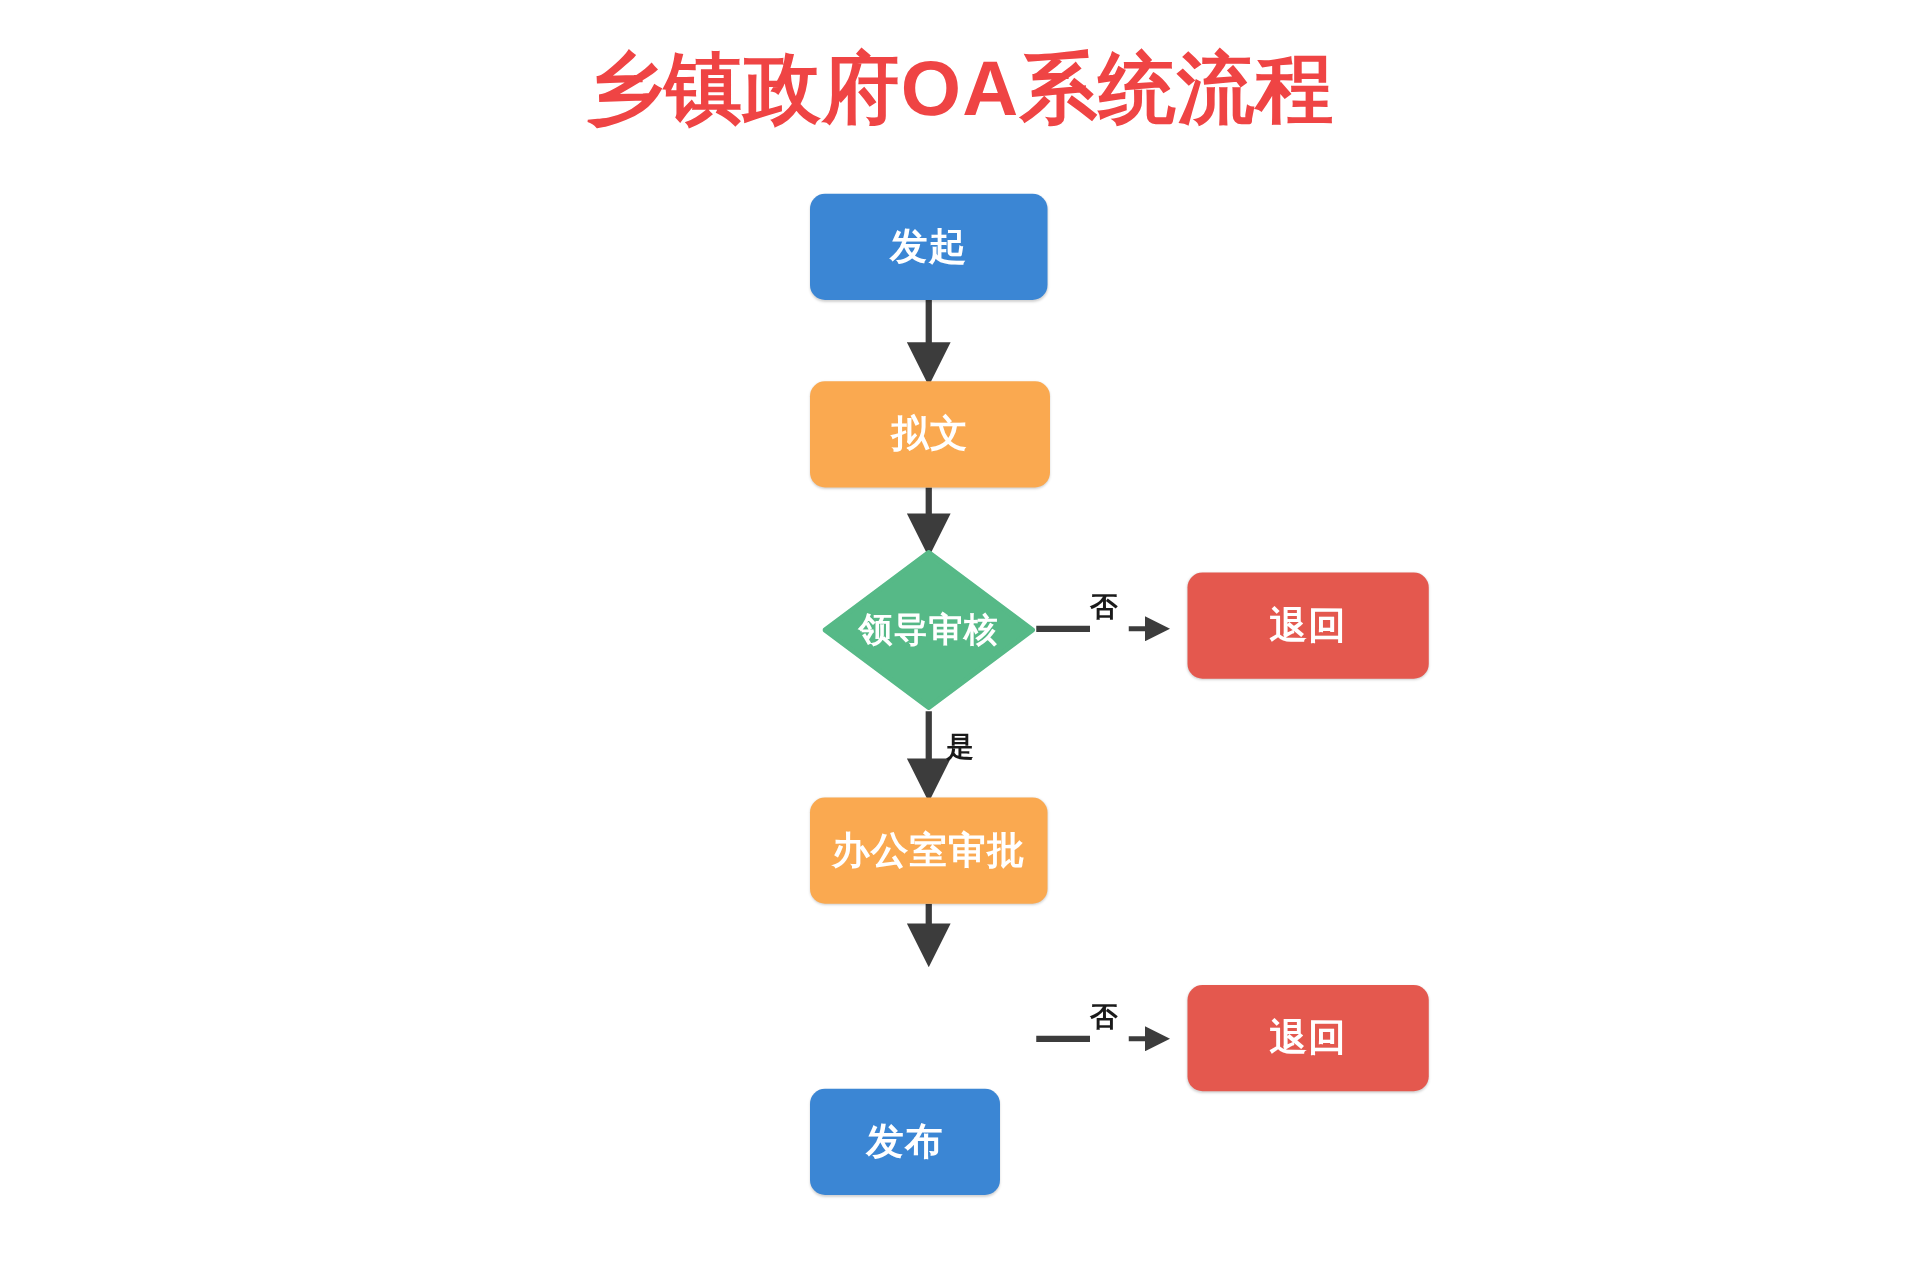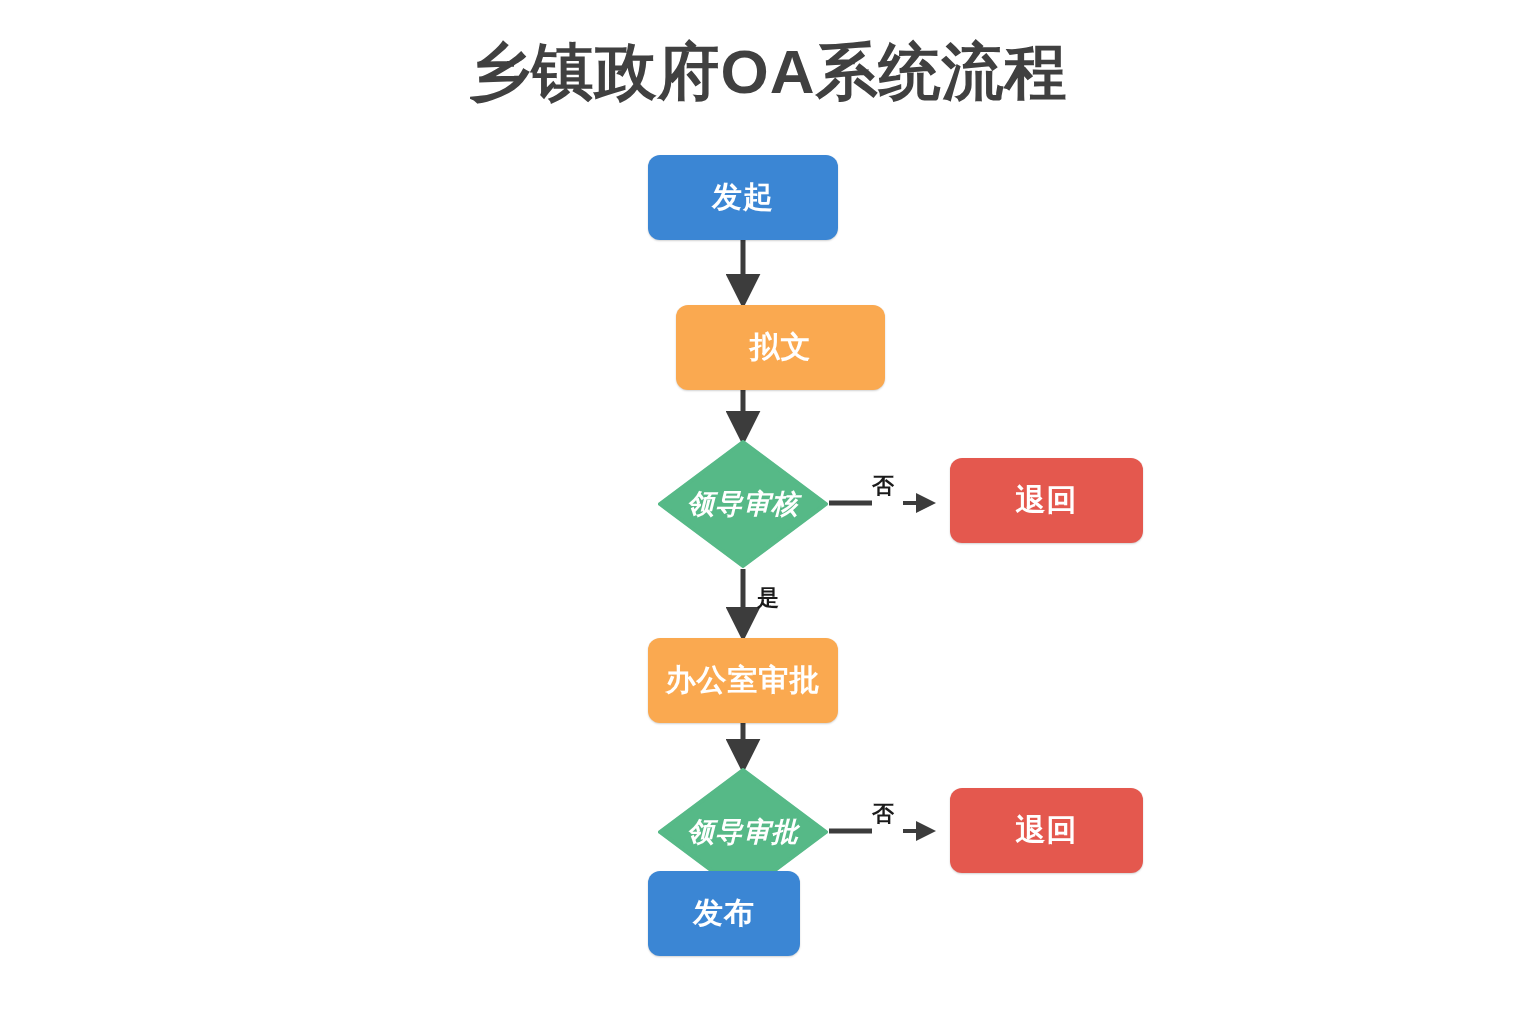--- a/index.html
+++ b/index.html
@@ -22,21 +22,21 @@
     height: 1024px;
   }
   .title {
     position: absolute;
     left: 0;
     top: 36px;
     width: 1536px;
     text-align: center;
     font-size: 62px;
     font-weight: bold;
-    color: #404040;
+    color: #ef4444;
     letter-spacing: 1px;
     line-height: 1.15;
     white-space: nowrap;
   }
   .node {
     position: absolute;
     display: flex;
     align-items: center;
     justify-content: center;
     box-sizing: border-box;
@@ -52,21 +52,20 @@
     box-shadow: 0 1px 2px rgba(0,0,0,0.18);
     justify-content: center;
   }
   .node.blue   { background: #3b86d4; }
   .node.orange { background: #faa950; }
   .node.red    { background: #e4584e; margin-left: 15px; }
 
   .diamond-wrap {
     position: absolute;
     z-index: 3;
-    font-style: italic;
   }
   .diamond-shape {
     position: absolute;
     left: 0; top: 0;
     width: 100%; height: 100%;
   }
   .diamond-label {
     position: absolute;
     left: 0; top: 0;
     width: 100%; height: 100%;
@@ -129,45 +128,39 @@
     <line x1="829" y1="831" x2="872" y2="831" stroke="#3c3c3c" stroke-width="5"></line>
     <line x1="903" y1="831" x2="931" y2="831" stroke="#3c3c3c" stroke-width="4" marker-end="url(#arrowSmall)"></line>
 
     <line x1="743" y1="896" x2="743" y2="912" stroke="#3c3c3c" stroke-width="5" marker-end="url(#arrowBig)"></line>
   </svg>
 
   <div class="node rect blue" style="left:648px; top:155px; width:190px; height:85px;">
     <span>发起</span>
   </div>
 
-  <div class="node rect orange" style="left:676px; top:305px; width:209px; height:85px;font-family:Liberation Serif, serif;">
+  <div class="node rect orange" style="left:648px; top:305px; width:192px; height:85px;font-family:Liberation Serif, serif;">
     <span>拟文</span>
   </div>
 
   <div class="diamond-wrap" style="left:658px; top:440px; width:170px; height:128px;">
     <svg class="diamond-shape" viewBox="0 0 170 128" preserveAspectRatio="none">
       <polygon points="85,2 168,64 85,126 2,64" fill="#56b987" stroke="#56b987" stroke-width="4" stroke-linejoin="round"></polygon>
     </svg>
     <div class="diamond-label">领导审核</div>
   </div>
 
   <div class="node rect red" style="left:935px; top:458px; width:193px; height:85px;">
     <span>退回</span>
   </div>
 
   <div class="node rect orange" style="left:648px; top:638px; width:190px; height:85px;">
     <span>办公室审批</span>
   </div>
 
-  <div class="diamond-wrap" style="left:658px; top:768px; width:170px; height:128px;">
-    <svg class="diamond-shape" viewBox="0 0 170 128" preserveAspectRatio="none">
-      <polygon points="85,2 168,64 85,126 2,64" fill="#56b987" stroke="#56b987" stroke-width="4" stroke-linejoin="round"></polygon>
-    </svg>
-    <div class="diamond-label">领导审批</div>
-  </div>
 
   <div class="node rect red" style="left:935px; top:788px; width:193px; height:85px;">
     <span>退回</span>
   </div>
 
   <div class="node rect blue" style="left:648px; top:871px; width:152px; height:85px;">
     <span>发布</span>
   </div>
 
   <div class="edge-label" style="left:872px; top:471px;">否</div>

